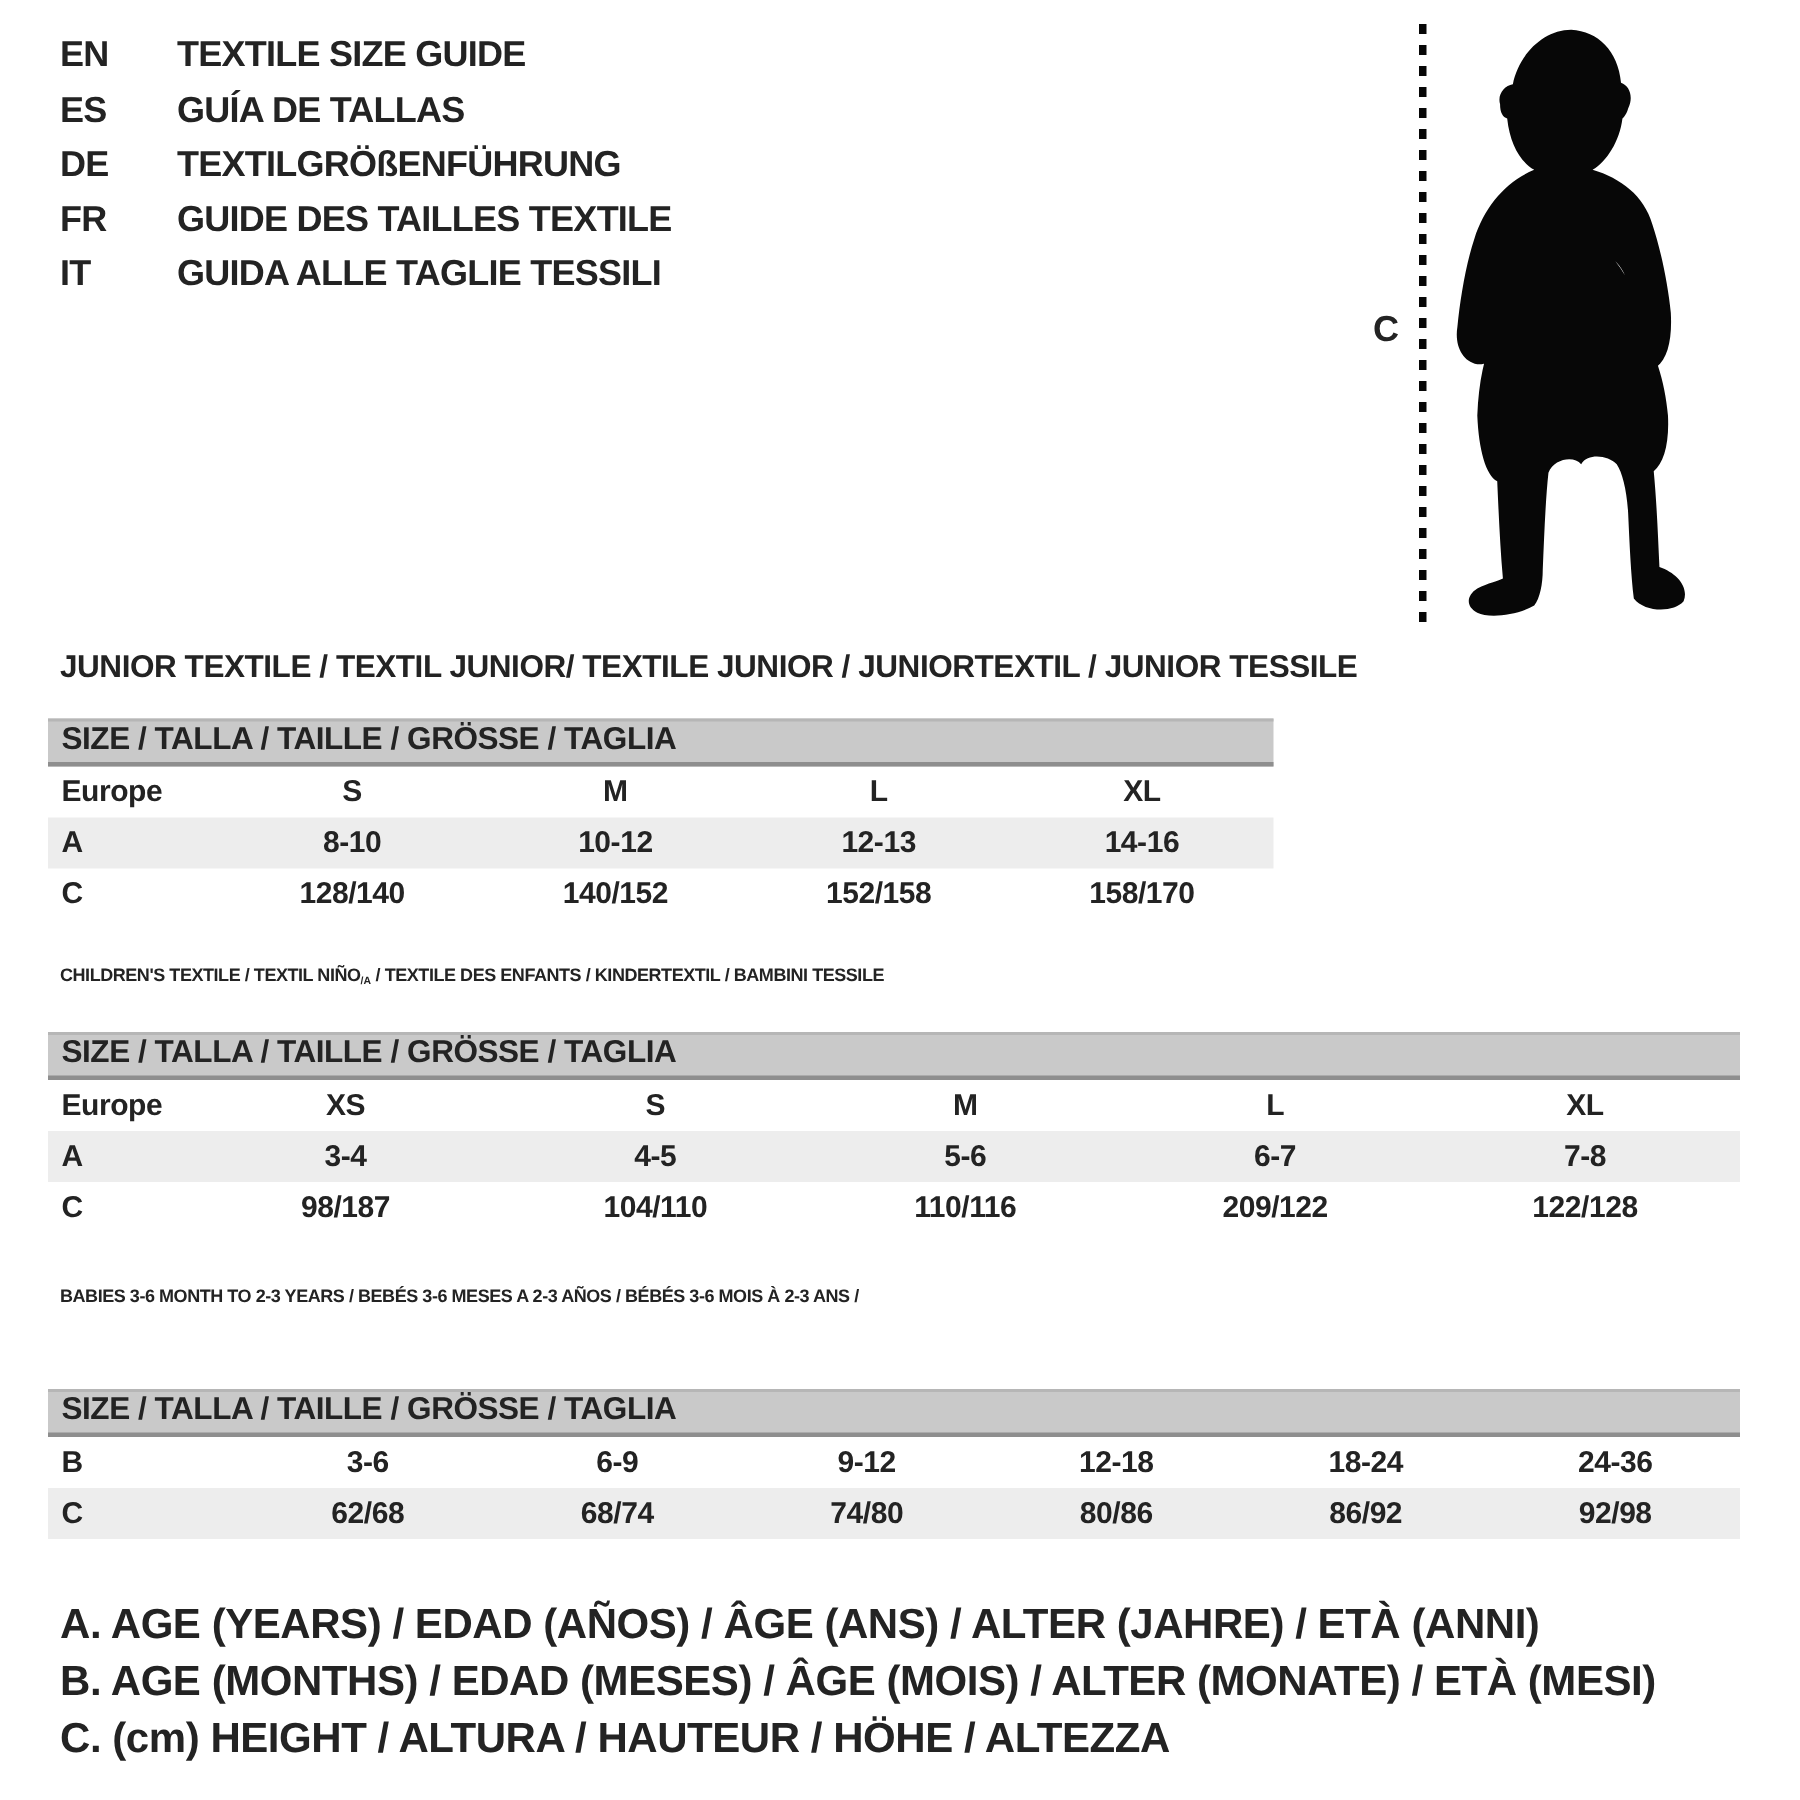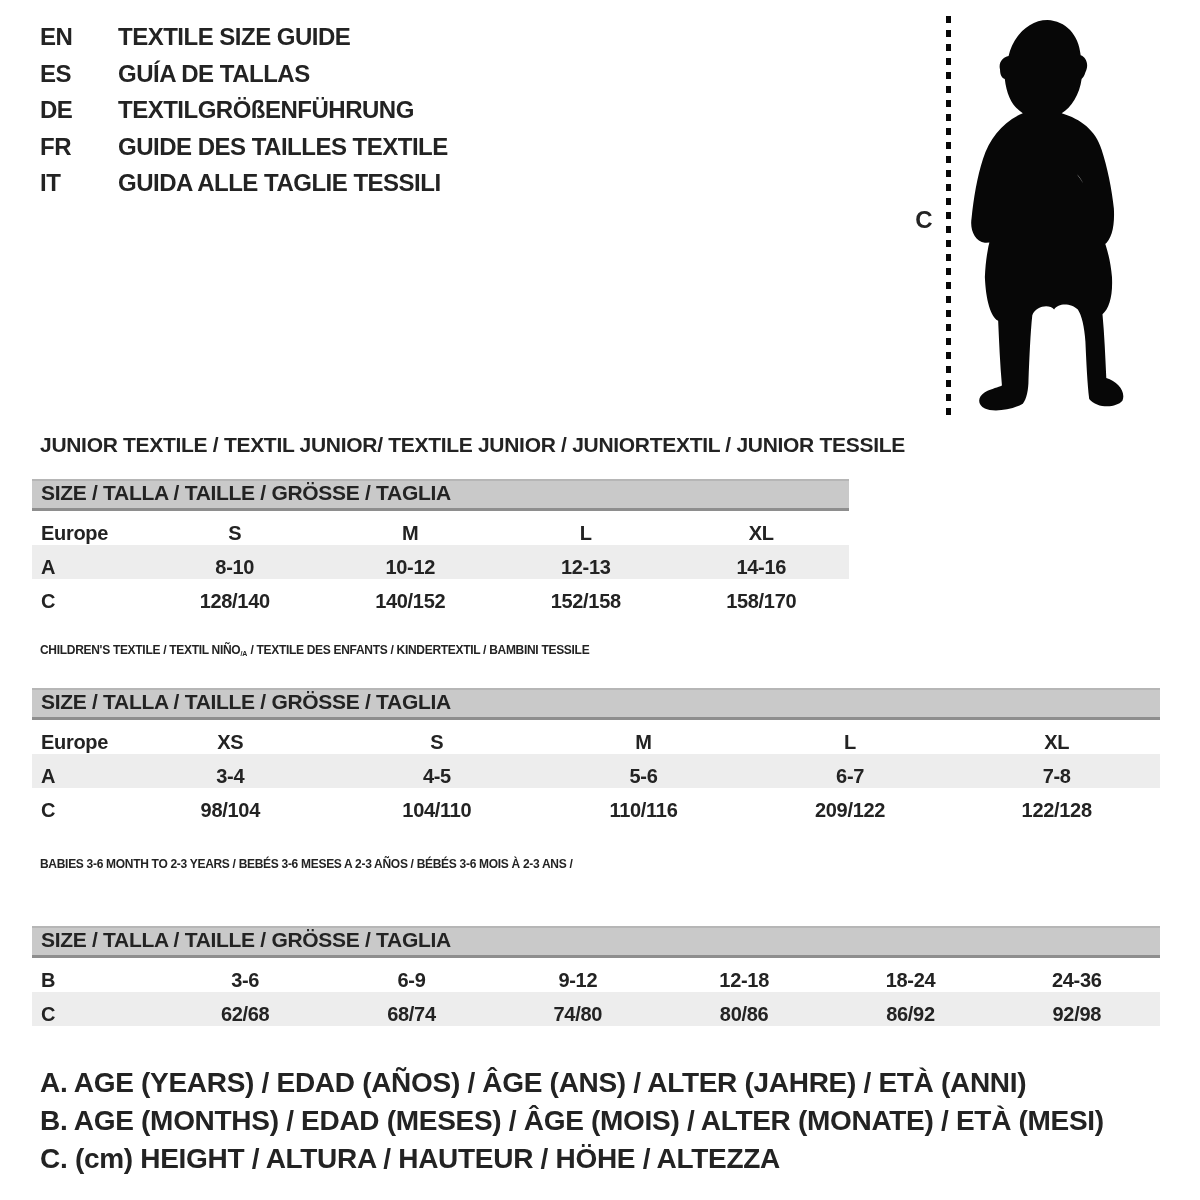--- a/index.html
+++ b/index.html
@@ -43,21 +43,21 @@
 
   
   .size-table{position:absolute;}
   .bar{
     height:32px;background:var(--header-bar);
     border-top:2px solid var(--header-bar-border-top);
     border-bottom:3px solid var(--header-bar-border);
     display:flex;padding-left:9px;
     font-size:21px;letter-spacing:-0.3px;
   }
-  .trow{display:flex;align-items:flex-end;height:34px;font-size:20px;letter-spacing:-0.3px;}
+  .trow{display:flex;align-items:center;height:34px;font-size:20px;letter-spacing:-0.3px;}
   .trow.shade{background:var(--row-shade);}
   .lbl{padding-left:9px;}
   .t-junior .lbl{width:115px;}
   .t-children .lbl{width:95px;}
   .t-babies .lbl{width:130px;}
   .val{flex:1;text-align:center;}
 
   
   .legend{position:absolute;left:40px;top:1064px;font-size:28px;line-height:38px;letter-spacing:-0.3px;}
   .legend div{white-space:nowrap;}
@@ -181,21 +181,21 @@
     <div class="trow shade">
       <span class="lbl">A</span>
       <span class="val">3-4</span>
       <span class="val">4-5</span>
       <span class="val">5-6</span>
       <span class="val">6-7</span>
       <span class="val">7-8</span>
     </div>
     <div class="trow">
       <span class="lbl">C</span>
-      <span class="val">98/104</span>
+      <span class="val">98/187</span>
       <span class="val">104/110</span>
       <span class="val">110/116</span>
       <span class="val">209/122</span>
       <span class="val">122/128</span>
     </div>
   </div>
 
   <div class="sec-title small two-line" style="top:846px">
     <div>BABIES 3-6 MONTH TO 2-3 YEARS / BEBÉS 3-6 MESES A 2-3 AÑOS / BÉBÉS 3-6 MOIS À 2-3 ANS /</div>
   </div>

